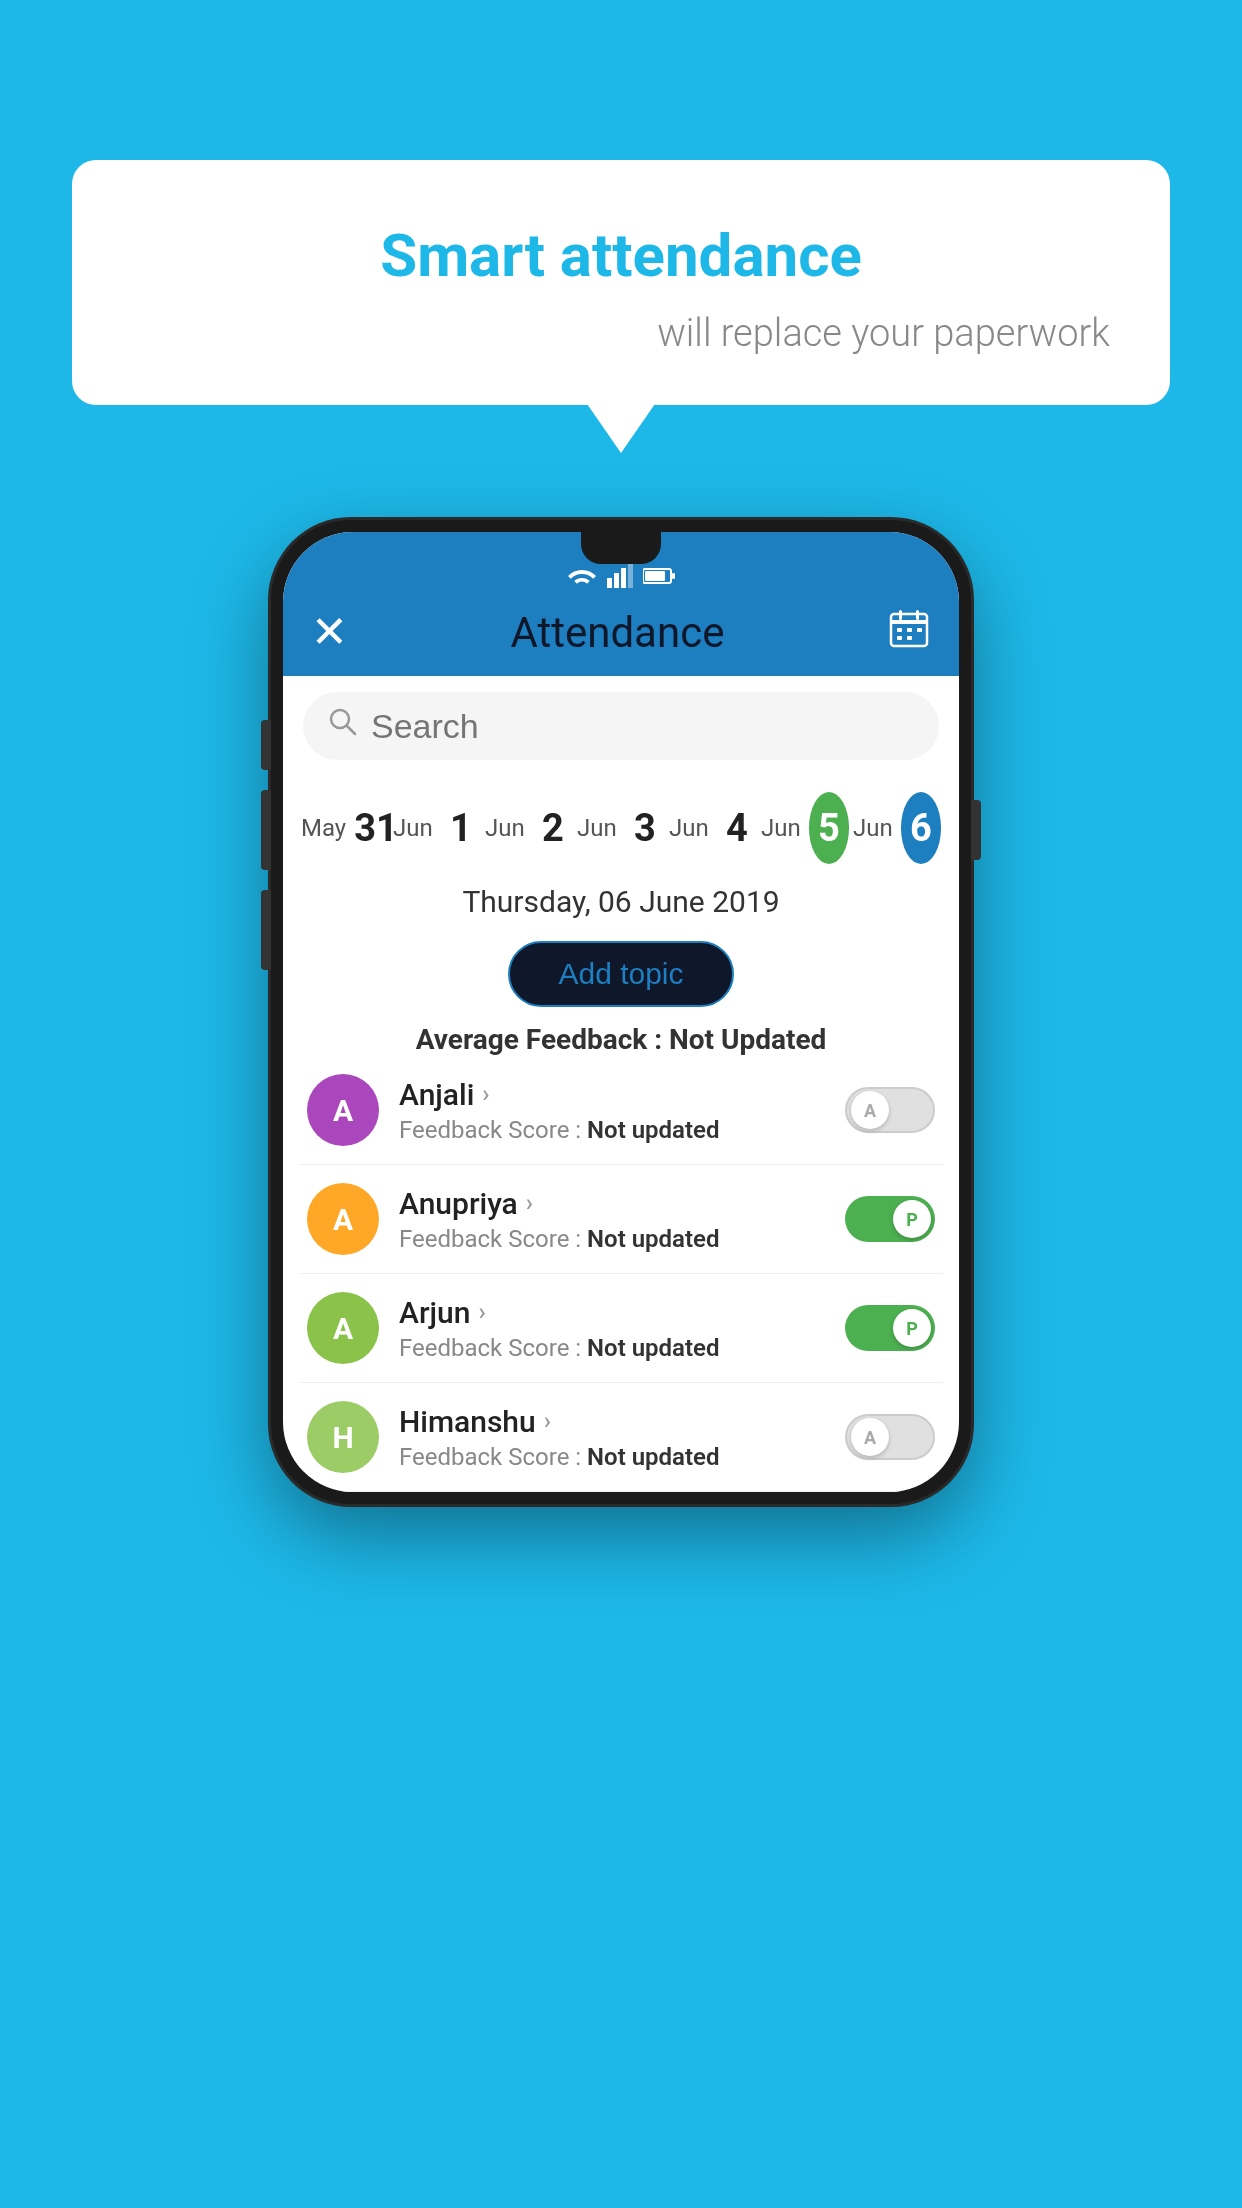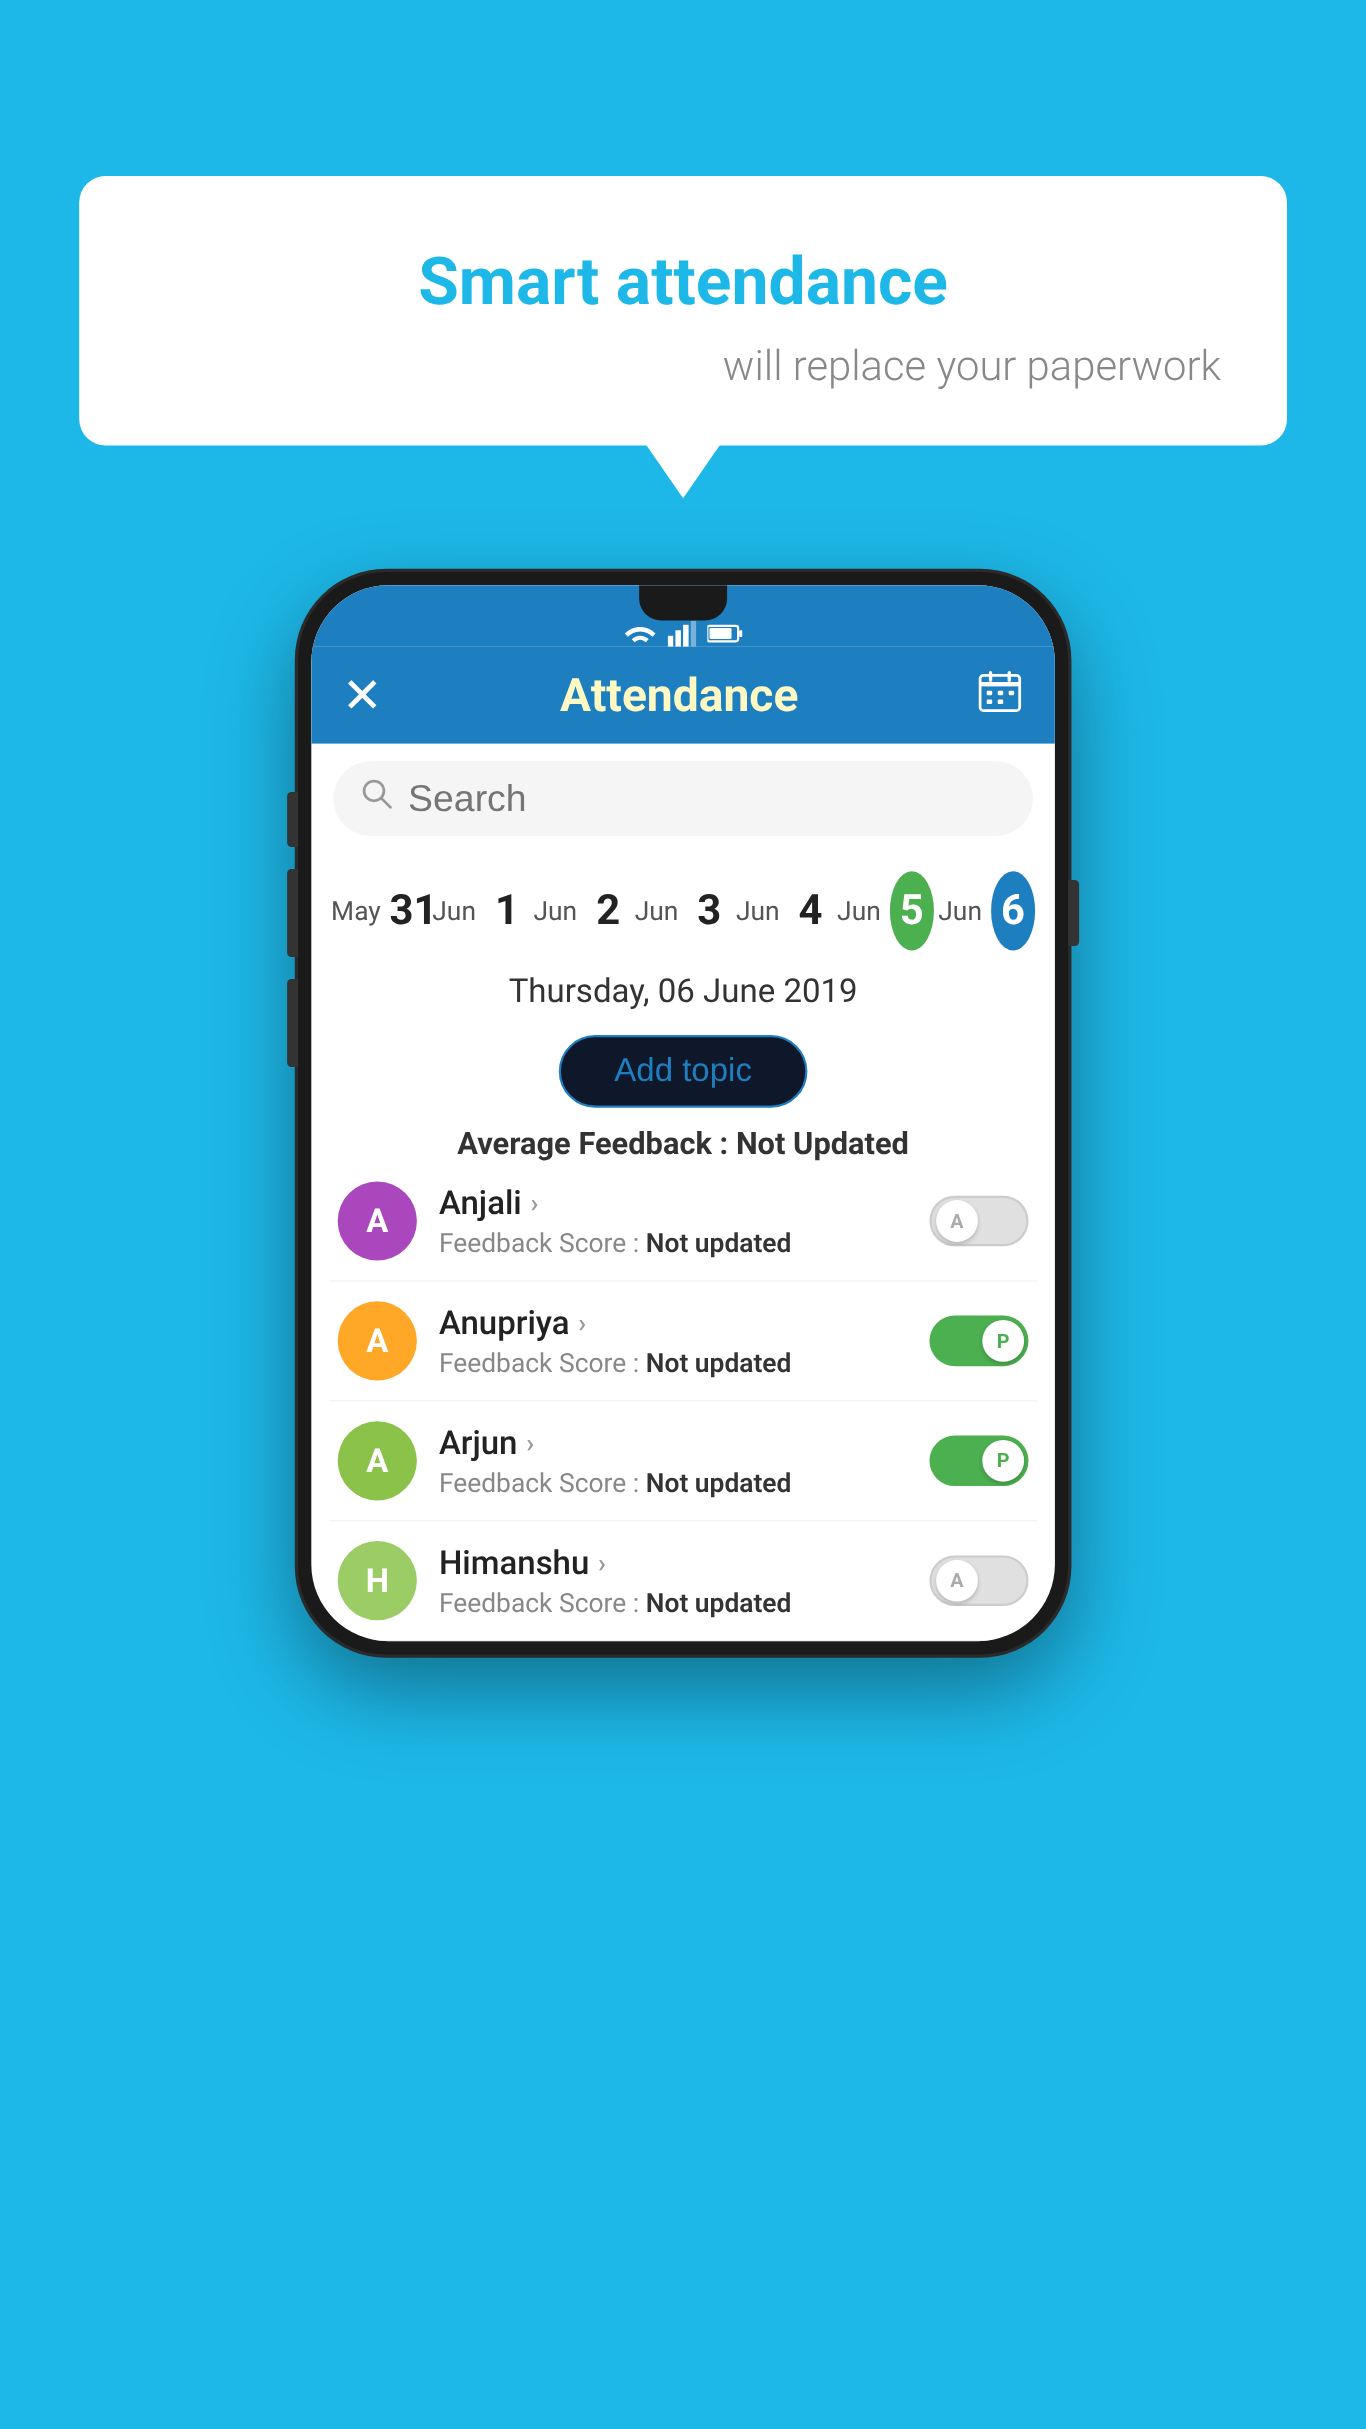--- a/index.html
+++ b/index.html
@@ -129,23 +129,23 @@
     .app-bar {
       background: #1e7fc0;
       height: 88px;
       display: flex;
       align-items: center;
       padding: 0 28px;
       justify-content: space-between;
     }
 
     .app-bar-title {
-      color: #fef9c3;
+      color: #0f172a;
       font-size: 42px;
-      font-weight: 700;
+      font-weight: 400;
     }
 
     .app-bar-icon {
       color: white;
       font-size: 36px;
       cursor: pointer;
     }
 
     
     .search-container {

